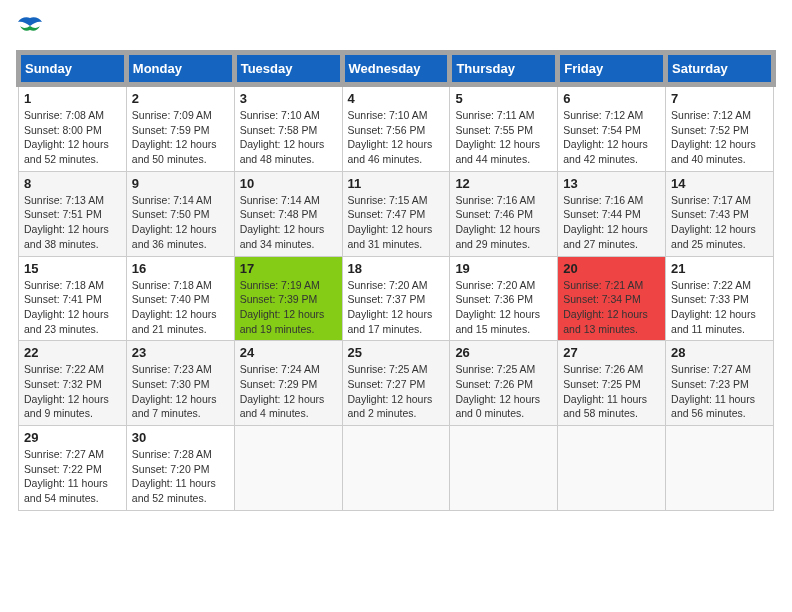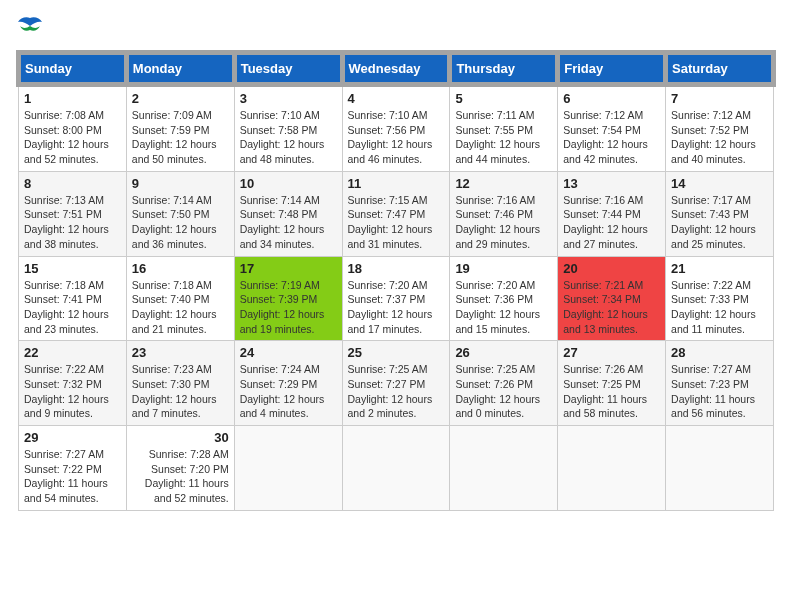--- a/index.html
+++ b/index.html
@@ -231,21 +231,21 @@
         <td style="background: rgb(245, 245, 245);">
           <span class="day-num">28</span>
           <div class="day-info">Sunrise: 7:27 AM<br>Sunset: 7:23 PM<br>Daylight: 11 hours and 56 minutes.</div>
         </td>
       </tr>
       <tr>
         <td style="background: rgb(255, 255, 255);">
           <span class="day-num">29</span>
           <div class="day-info">Sunrise: 7:27 AM<br>Sunset: 7:22 PM<br>Daylight: 11 hours and 54 minutes.</div>
         </td>
-        <td style="background: rgb(255, 255, 255); text-align: right;">
+        <td style="background: rgb(255, 255, 255);">
           <span class="day-num">30</span>
           <div class="day-info">Sunrise: 7:28 AM<br>Sunset: 7:20 PM<br>Daylight: 11 hours and 52 minutes.</div>
         </td>
         <td class="empty-cell"></td>
         <td class="empty-cell"></td>
         <td class="empty-cell"></td>
         <td class="empty-cell"></td>
         <td class="empty-cell"></td>
       </tr>
     </tbody>

